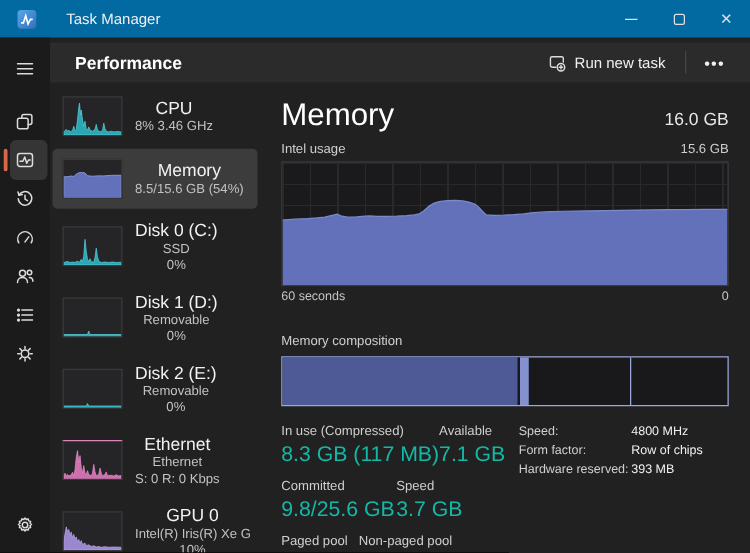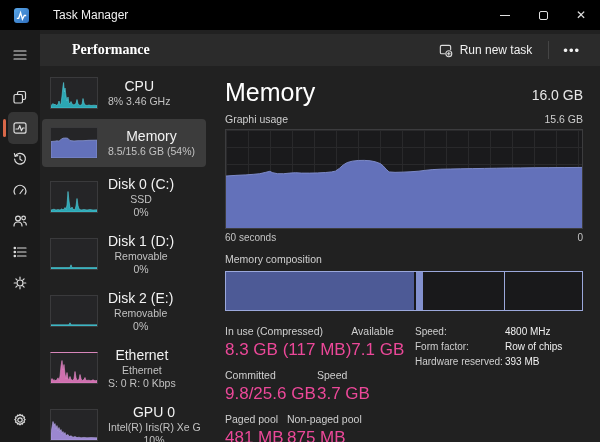--- a/index.html
+++ b/index.html
@@ -1,21 +1,21 @@
 <!DOCTYPE html>
 <html style="--accent: #d96849;"><head>
 <meta charset="utf-8">
 <style>
   * { margin:0; padding:0; box-sizing:border-box; }
   html,body { background:#000; }
   body { font-family:"Liberation Sans","DejaVu Sans",sans-serif; }
   .window { position:relative; width:600px; height:442px; background:#212121; overflow:hidden; color:#e8e8e8; }
 
   
-  .titlebar { position:absolute; left:0; top:0; width:600px; height:30px; background:#000000; display:flex; align-items:center; }
+  .titlebar { position:absolute; left:0; top:0; width:600px; height:30px; background:#0369a1; display:flex; align-items:center; }
   .app-icon { width:15px; height:15px; margin-left:14px; border-radius:3px;
     background:linear-gradient(135deg,#5aa7e8,#2f6fbe); position:relative; }
   .app-icon svg { position:absolute; inset:0; }
   .tb-title { font-size:12px; color:#f0f0f0; margin-left:24px; }
   .tb-controls { margin-left:auto; display:flex; height:30px; }
   .tb-btn { width:38px; height:30px; display:flex; align-items:center; justify-content:center; color:#e0e0e0; font-size:11px; cursor:default; }
   .min-glyph { display:block; width:10px; height:1px; background:#e0e0e0; }
   .max-glyph { display:block; width:9px; height:9px; border:1px solid #e0e0e0; border-radius:2px; }
   .close-glyph { font-size:12px; line-height:1; }
 
@@ -23,21 +23,21 @@
   .rail { position:absolute; left:0; top:30px; width:40px; height:412px; background:#1b1b1b; }
   .rail-item { position:relative; width:40px; height:26px; margin:5px 0; display:flex; align-items:center; justify-content:center; }
   .rail-item.hamburger { margin-top:12px; margin-bottom:16px; }
   .rail-item.selected::before { content:""; position:absolute; left:3px; top:4px; width:3px; height:18px; border-radius:2px; background:var(--accent); }
   .rail-item.selected .rail-pill { position:absolute; left:8px; top:-3px; width:30px; height:32px; background:#353535; border-radius:5px; }
   .rail-item svg { position:relative; z-index:1; }
   .rail-settings { position:absolute; left:0; bottom:4px; }
 
   
   .header { position:absolute; left:40px; top:34px; width:560px; height:32px; background:#2b2b2b; display:flex; align-items:center; }
-  .header-title { font-size:14px; font-weight:700; color:#fff; margin-left:32px;font-family:Liberation Serif, serif; }
+  .header-title { font-size:14px; font-weight:700; color:#fff; margin-left:20px; }
   .run-task-btn { margin-left:auto; display:flex; align-items:center; gap:7px; font-size:12px; color:#f0f0f0; padding:4px 8px; border-radius:4px;text-align:center; }
   .header-sep { width:1px; height:18px; background:#454545; margin:0 8px; }
   .more-btn { font-size:13px; letter-spacing:1px; color:#f0f0f0; margin-right:14px; padding:2px 6px; }
 
   
   .listpanel { position:absolute; left:40px; top:70px; width:168px; height:372px;text-align:center; }
   .perf-item { position:relative; display:flex; align-items:center; gap:10px; padding:4px 6px 4px 8px; margin:0 2px 3px 2px; border-radius:4px; }
   .perf-item.selected { background:#3c3c3c; }
   .thumb { flex:none; width:48px; height:32px; background:#252527; border:1px solid #3a3a3c; }
   .thumb svg { display:block; width:100%; height:100%; }
@@ -52,34 +52,34 @@
   .page-title { font-size:25px; font-weight:400; color:#fff; line-height:28px; }
   .total-mem { font-size:14px; color:#e8e8e8; padding-bottom:3px; }
   .usage-row { display:flex; justify-content:space-between; margin-top:7px; }
   .lbl { font-size:10.5px; color:#cfcfcf; }
   .chart { position:relative; margin-top:4px; width:358px; height:100px; background:#1a1a1c; border:1px solid #3c3c3e;
     background-image:repeating-linear-gradient(to right,#29292b 0 1px,transparent 1px 22px),
                      repeating-linear-gradient(to bottom,#29292b 0 1px,transparent 1px 17px); }
   .chart svg { position:absolute; inset:0; width:100%; height:100%; }
   .axis-row { display:flex; justify-content:space-between; width:358px; margin-top:3px; }
   .axis { font-size:10px; color:#c4c4c4; }
-  .comp-label { margin-top:10px; }
+  .comp-label { margin-top:24px; }
   .comp-bar { position:relative; margin-top:6px; width:358px; height:40px; border:1px solid #9ba8db; background:#19191b; display:flex; }
   .comp-inuse { height:100%; background:#4d5a96; border-right:2px solid #19191b; }
   .comp-modified { height:100%; background:#8391cf; }
   .comp-divider { position:absolute; top:0; bottom:0; width:1px; background:#9ba8db; }
 
   .stats-area { position:relative; margin-top:13px; width:358px; }
   .stat-row { display:flex; margin-bottom:7px; }
   .stat-cell1 { flex:none; }
   .r1 .stat-cell1 { min-width:124px; }
   .r2 .stat-cell1 { min-width:92px; }
   .r3 .stat-cell1 { min-width:62px; }
   .stat-label { font-size:10.5px; color:#cfcfcf; line-height:14px; }
-  .stat-value { font-size:17px; font-weight:400; color:#ec4899; line-height:23px; white-space:nowrap; }
+  .stat-value { font-size:17px; font-weight:400; color:#14b8a6; line-height:23px; white-space:nowrap; }
 
   .details { position:absolute; right:0; top:2px; width:168px; }
   .detail-row { display:flex; margin-bottom:4px; }
   .detail-label { flex:none; width:90px; font-size:10px; color:#cfcfcf; }
   .detail-value { font-size:10px; color:#f0f0f0; white-space:nowrap; }
 
   .ico { stroke:#dcdcdc; fill:none; stroke-width:1.2; stroke-linecap:round; stroke-linejoin:round; }
 </style>
 </head>
 <body>
@@ -279,21 +279,21 @@
     </div>
   </div>
 
   <div class="main">
     <div class="title-row">
       <div class="page-title">Memory</div>
       <div class="total-mem">16.0 GB</div>
     </div>
 
     <div class="usage-row">
-      <div class="lbl">Graphi usage</div>
+      <div class="lbl">Intel usage</div>
       <div class="lbl">15.6 GB</div>
     </div>
 
     <div class="chart">
       <svg viewBox="0 0 358 100" preserveAspectRatio="none">
         <polygon fill="#6371ba" points="0,47 10,46.3 20,45.8 28,45.2 34,44.6 40,43.2 44,42.2 47,43.6 52,44.6 58,44.6 64,44 70,43.6 76,44 84,44 92,43.8 100,43.4 106,42.8 110,42 114,39.2 118,35.6 122,33.2 127,31.8 133,31.1 139,31 145,31.4 150,32.4 155,34.2 158,36.6 161,40 164,42.8 170,43.2 178,43 186,42.6 194,42 200,41.2 208,40.4 216,40 226,39.8 236,39.6 248,39.4 260,39.2 272,39 284,38.8 296,38.7 310,38.5 324,38.4 340,38.3 358,38.2 358,100 0,100"></polygon>
         <polyline fill="none" stroke="#7d8ac9" stroke-width="1" points="0,47 10,46.3 20,45.8 28,45.2 34,44.6 40,43.2 44,42.2 47,43.6 52,44.6 58,44.6 64,44 70,43.6 76,44 84,44 92,43.8 100,43.4 106,42.8 110,42 114,39.2 118,35.6 122,33.2 127,31.8 133,31.1 139,31 145,31.4 150,32.4 155,34.2 158,36.6 161,40 164,42.8 170,43.2 178,43 186,42.6 194,42 200,41.2 208,40.4 216,40 226,39.8 236,39.6 248,39.4 260,39.2 272,39 284,38.8 296,38.7 310,38.5 324,38.4 340,38.3 358,38.2"></polyline>
       </svg>
     </div>
 

